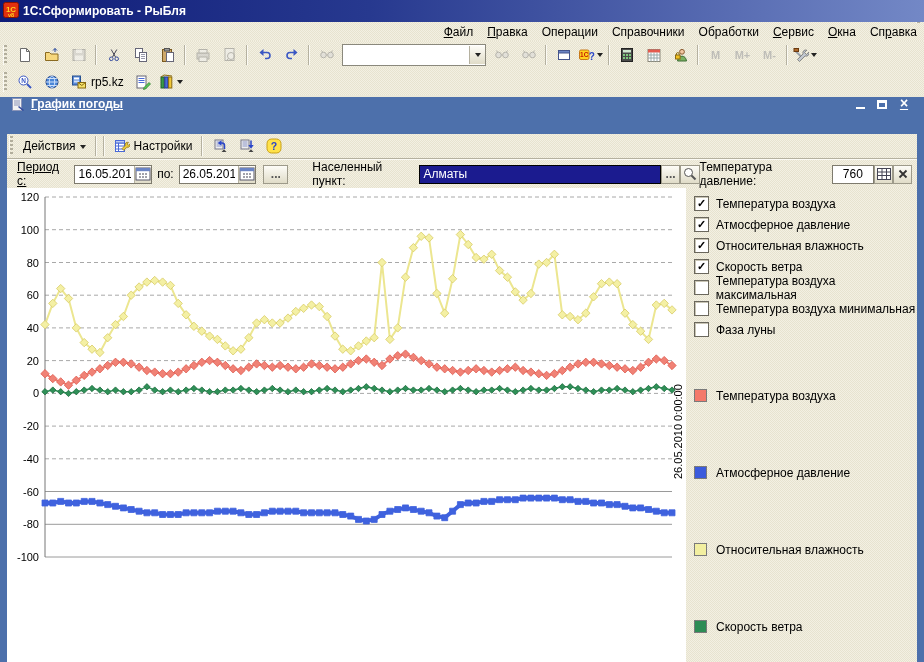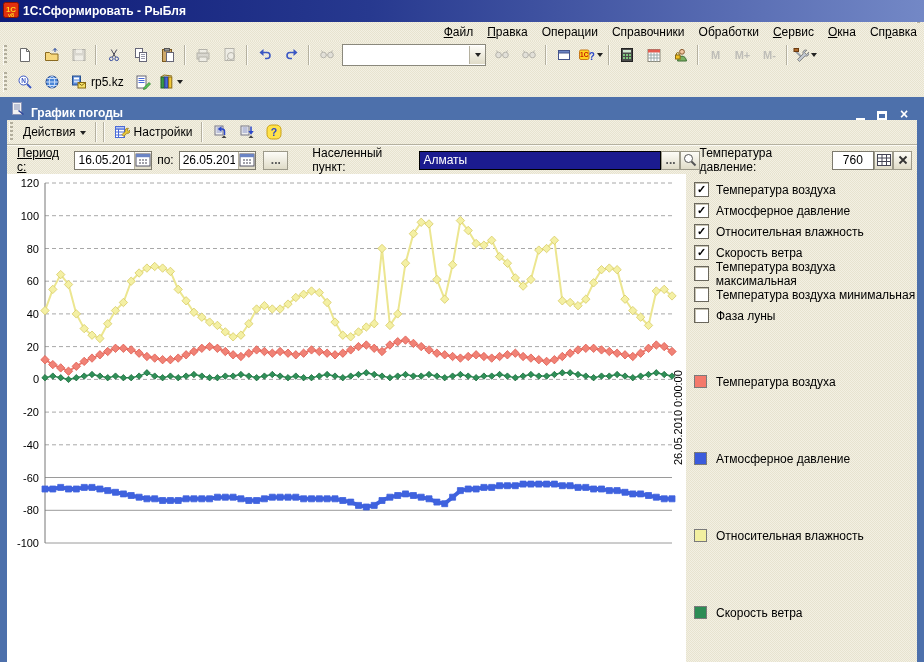--- a/index.html
+++ b/index.html
@@ -17,21 +17,21 @@
   .tbtn{min-width:23px;height:22px;display:flex;align-items:center;justify-content:center;gap:2px;border:1px solid transparent;padding:0 1px;}
   .tbtn.disabled{filter:grayscale(0.9) opacity(0.55);}
   .tbtn .txt{font-weight:bold;color:#8e98c0;font-size:11px;}
   .tsep{width:1px;height:20px;background:#b5b1a0;border-right:1px solid #fbfaf4;margin:0 3px;}
   .caret{width:0;height:0;border:3px solid transparent;border-top:4px solid #222;margin-top:4px;}
   .combo{width:142px;height:20px;background:#fff;border:1px solid #8a887c;display:flex;align-items:center;margin:0 2px;}
   .combo .cfill{flex:1;height:100%;}
   .combo .cbtn{width:15px;height:18px;background:linear-gradient(#fdfcf7,#e0dcc8);border-left:1px solid #b5b1a0;display:flex;align-items:center;justify-content:center;}
   
   .child{position:relative;margin-top:2px;height:565px;background:#4d70ab;padding:0 7px 7px 7px;box-sizing:border-box;}
-  .child-titlebar{height:23px;display:flex;align-items:flex-end;gap:5px;color:#fff;font-weight:bold;padding-left:3px;}
+  .child-titlebar{height:37px;display:flex;align-items:flex-start;gap:5px;color:#fff;font-weight:bold;padding-left:3px;text-decoration:underline;}
   .winbtns{margin-left:auto;display:flex;align-items:center;gap:8px;padding-right:6px;}
   .wbtn{width:14px;height:12px;display:flex;align-items:flex-end;justify-content:center;}
   .wbtn .min{width:9px;height:2px;background:#fff;}
   .wbtn .max{width:10px;height:9px;border:2px solid #fff;border-top-width:3px;box-sizing:border-box;}
   .wbtn .cls{color:#fff;font-weight:bold;font-size:14px;line-height:12px;}
   .child-body{background:#ece9d8;height:535px;display:flex;flex-direction:column;}
   .form-toolbar{height:26px;display:flex;align-items:center;border-bottom:1px solid #b5b1a0;box-shadow:0 1px 0 #fbfaf4;}
   .fbtn{height:22px;display:flex;align-items:center;gap:4px;padding:0 5px;border:1px solid transparent;font-size:12px;}
   .filter-row{height:30px;display:flex;align-items:center;border-top:1px solid #fbfaf4;}
   .flabel{margin:0 5px;}

